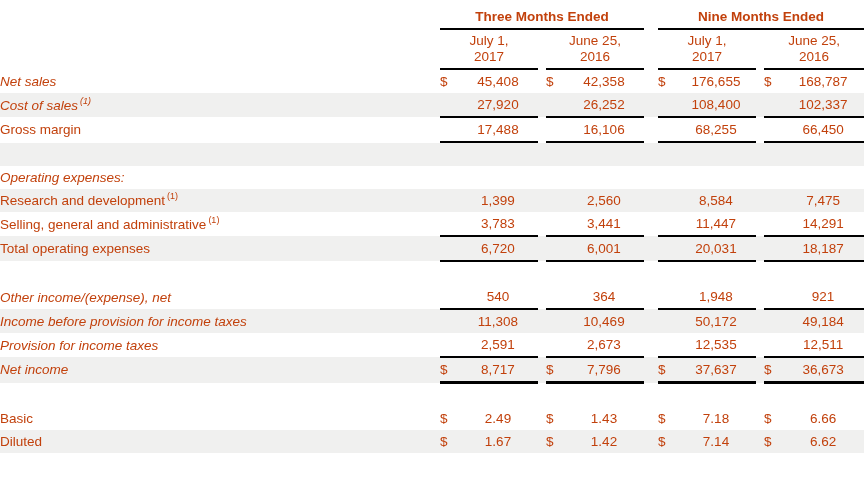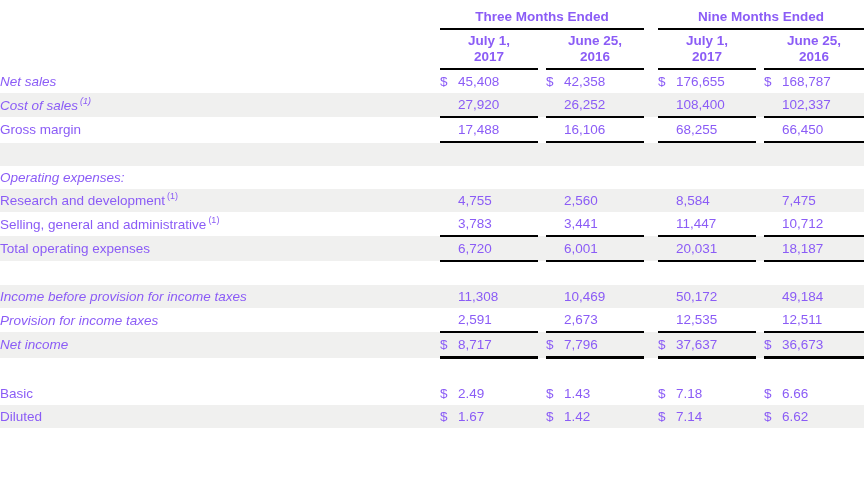--- a/index.html
+++ b/index.html
@@ -5,21 +5,21 @@
   html, body {
     margin: 0;
     padding: 0;
     background: #ffffff;
   }
   .sheet {
     width: 864px;
     height: 491px;
     background: #ffffff;
     font-family: "Liberation Sans", sans-serif;
-    color: #8b5cf6;
+    color: #c2410c;
     overflow: hidden;
     position: relative;
     box-sizing: border-box;
   }
   table.fin {
     border-collapse: collapse;
     table-layout: fixed;
     width: 864px;
     margin-top: 5px;
   }
@@ -32,21 +32,21 @@
   }
   
   tr.period-row td { height: 23px; }
   tr.date-row td { height: 38px; }
   .grp-hdr {
     font-weight: bold;
     text-align: center;
     font-size: 13.5px;
   }
   .date-hdr {
-    font-weight: bold;
+    font-weight: normal;
     text-align: center;
     font-size: 13px;
     line-height: 1.2;
     white-space: pre-line !important;
     vertical-align: top;
     padding-top: 2px;
   }
   
   tr.body-row td { height: 23px; }
   tr.shaded { background: #f0f0ef; }
@@ -59,21 +59,21 @@
     line-height: 0;
   }
   td.ind0 { padding-left: 8px; font-style: italic; }
   td.ind1 { padding-left: 41px; }
   td.ind2 { padding-left: 73px; }
   td.dollar {
     text-align: left;
     padding-left: 2px;
   }
   td.val {
-    text-align: left;
+    text-align: center;
     padding-right: 7px;
   }
   .bb2 { border-bottom: 2px solid #000000; }
   .bb3 { border-bottom: 3px solid #000000; }
 </style>
 </head>
 <body>
 
 <div class="sheet">
   <table class="fin">
@@ -169,21 +169,21 @@
           <td></td>
           <td class="dollar"></td>
           <td class="val"></td>
           <td></td>
           <td class="dollar"></td>
           <td class="val"></td>
         </tr>
         <tr class="body-row shaded">
           <td class="lbl ind1"><span class="lbl-text">Research and development</span><sup>(1)</sup></td>
           <td class="dollar"></td>
-          <td class="val">4,755</td>
+          <td class="val">1,399</td>
           <td></td>
           <td class="dollar"></td>
           <td class="val">2,560</td>
           <td></td>
           <td class="dollar"></td>
           <td class="val">8,584</td>
           <td></td>
           <td class="dollar"></td>
           <td class="val">7,475</td>
         </tr>
@@ -192,38 +192,52 @@
           <td class="dollar bb2"></td>
           <td class="val bb2">3,783</td>
           <td></td>
           <td class="dollar bb2"></td>
           <td class="val bb2">3,441</td>
           <td></td>
           <td class="dollar bb2"></td>
           <td class="val bb2">11,447</td>
           <td></td>
           <td class="dollar bb2"></td>
-          <td class="val bb2">10,712</td>
+          <td class="val bb2">14,291</td>
         </tr>
         <tr class="body-row shaded">
           <td class="lbl ind2"><span class="lbl-text">Total operating expenses</span></td>
           <td class="dollar bb2"></td>
           <td class="val bb2">6,720</td>
           <td></td>
           <td class="dollar bb2"></td>
           <td class="val bb2">6,001</td>
           <td></td>
           <td class="dollar bb2"></td>
           <td class="val bb2">20,031</td>
           <td></td>
           <td class="dollar bb2"></td>
           <td class="val bb2">18,187</td>
         </tr>
         <tr class="body-row">
           <td colspan="12"></td>
+        </tr>
+        <tr class="body-row">
+          <td class="lbl ind0"><span class="lbl-text">Other income/(expense), net</span></td>
+          <td class="dollar bb2"></td>
+          <td class="val bb2">540</td>
+          <td></td>
+          <td class="dollar bb2"></td>
+          <td class="val bb2">364</td>
+          <td></td>
+          <td class="dollar bb2"></td>
+          <td class="val bb2">1,948</td>
+          <td></td>
+          <td class="dollar bb2"></td>
+          <td class="val bb2">921</td>
         </tr>
         <tr class="body-row shaded">
           <td class="lbl ind0"><span class="lbl-text">Income before provision for income taxes</span></td>
           <td class="dollar"></td>
           <td class="val">11,308</td>
           <td></td>
           <td class="dollar"></td>
           <td class="val">10,469</td>
           <td></td>
           <td class="dollar"></td>

